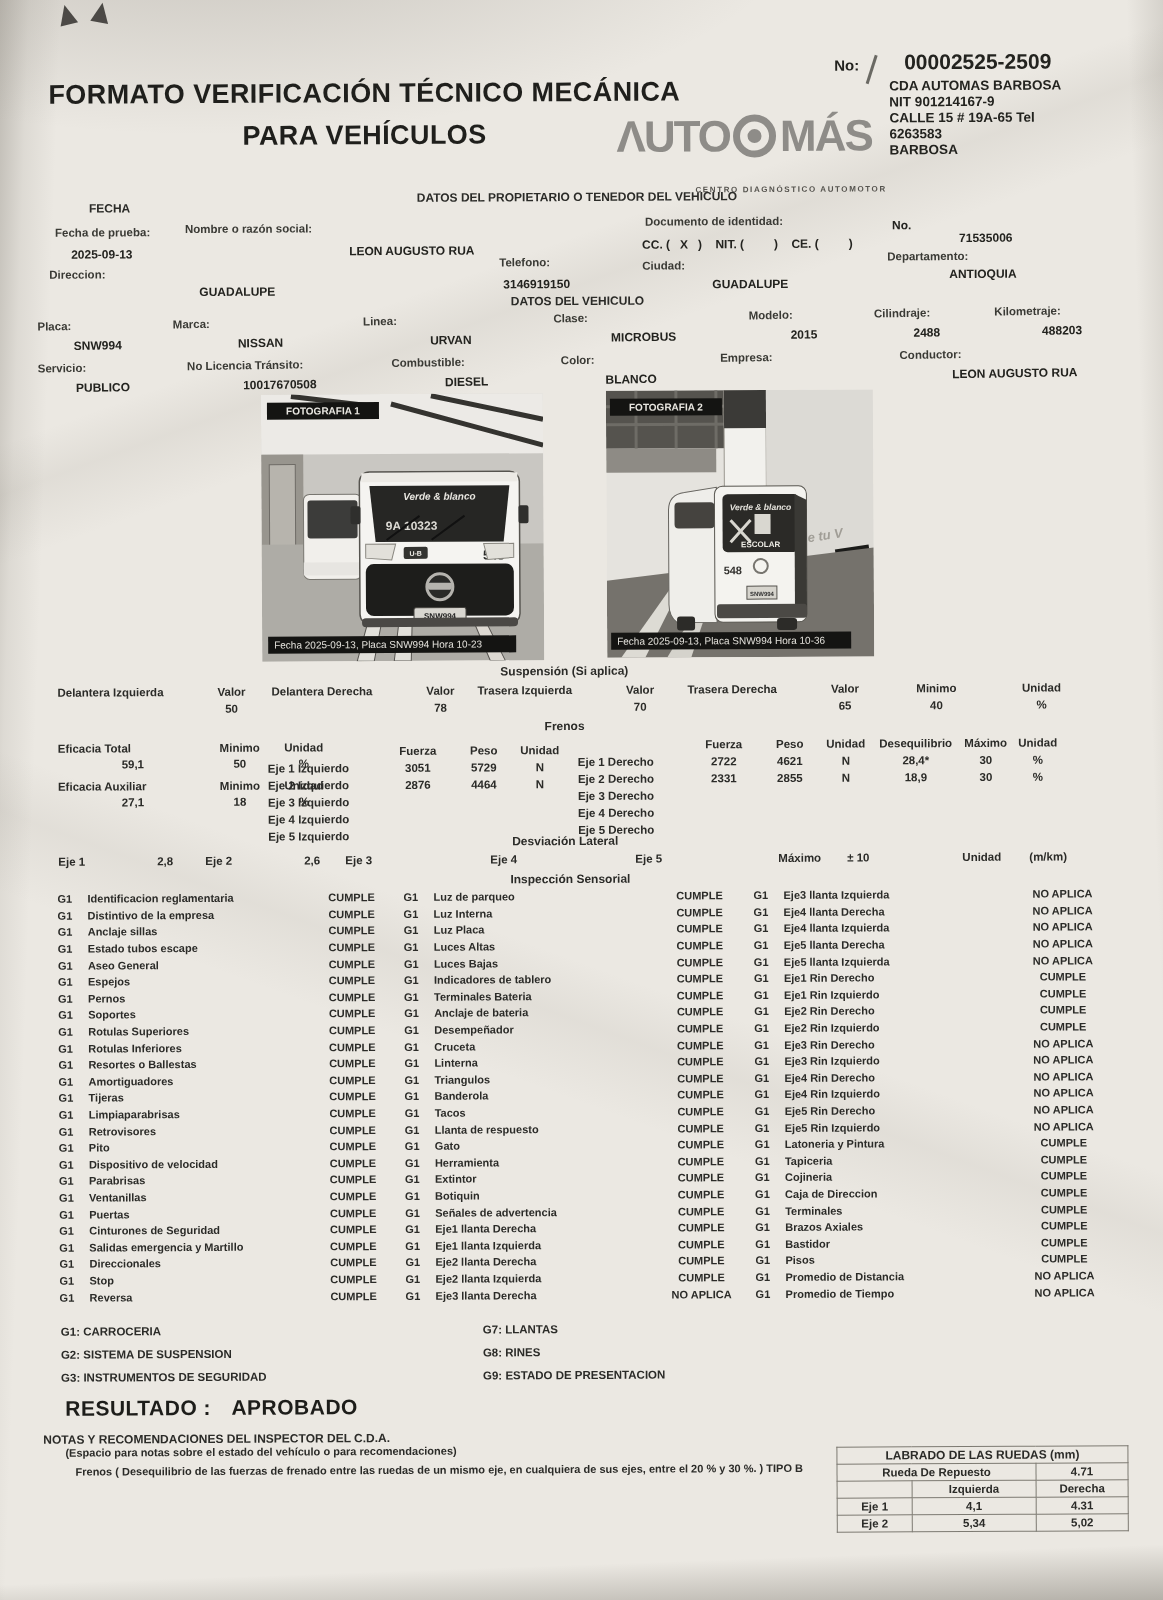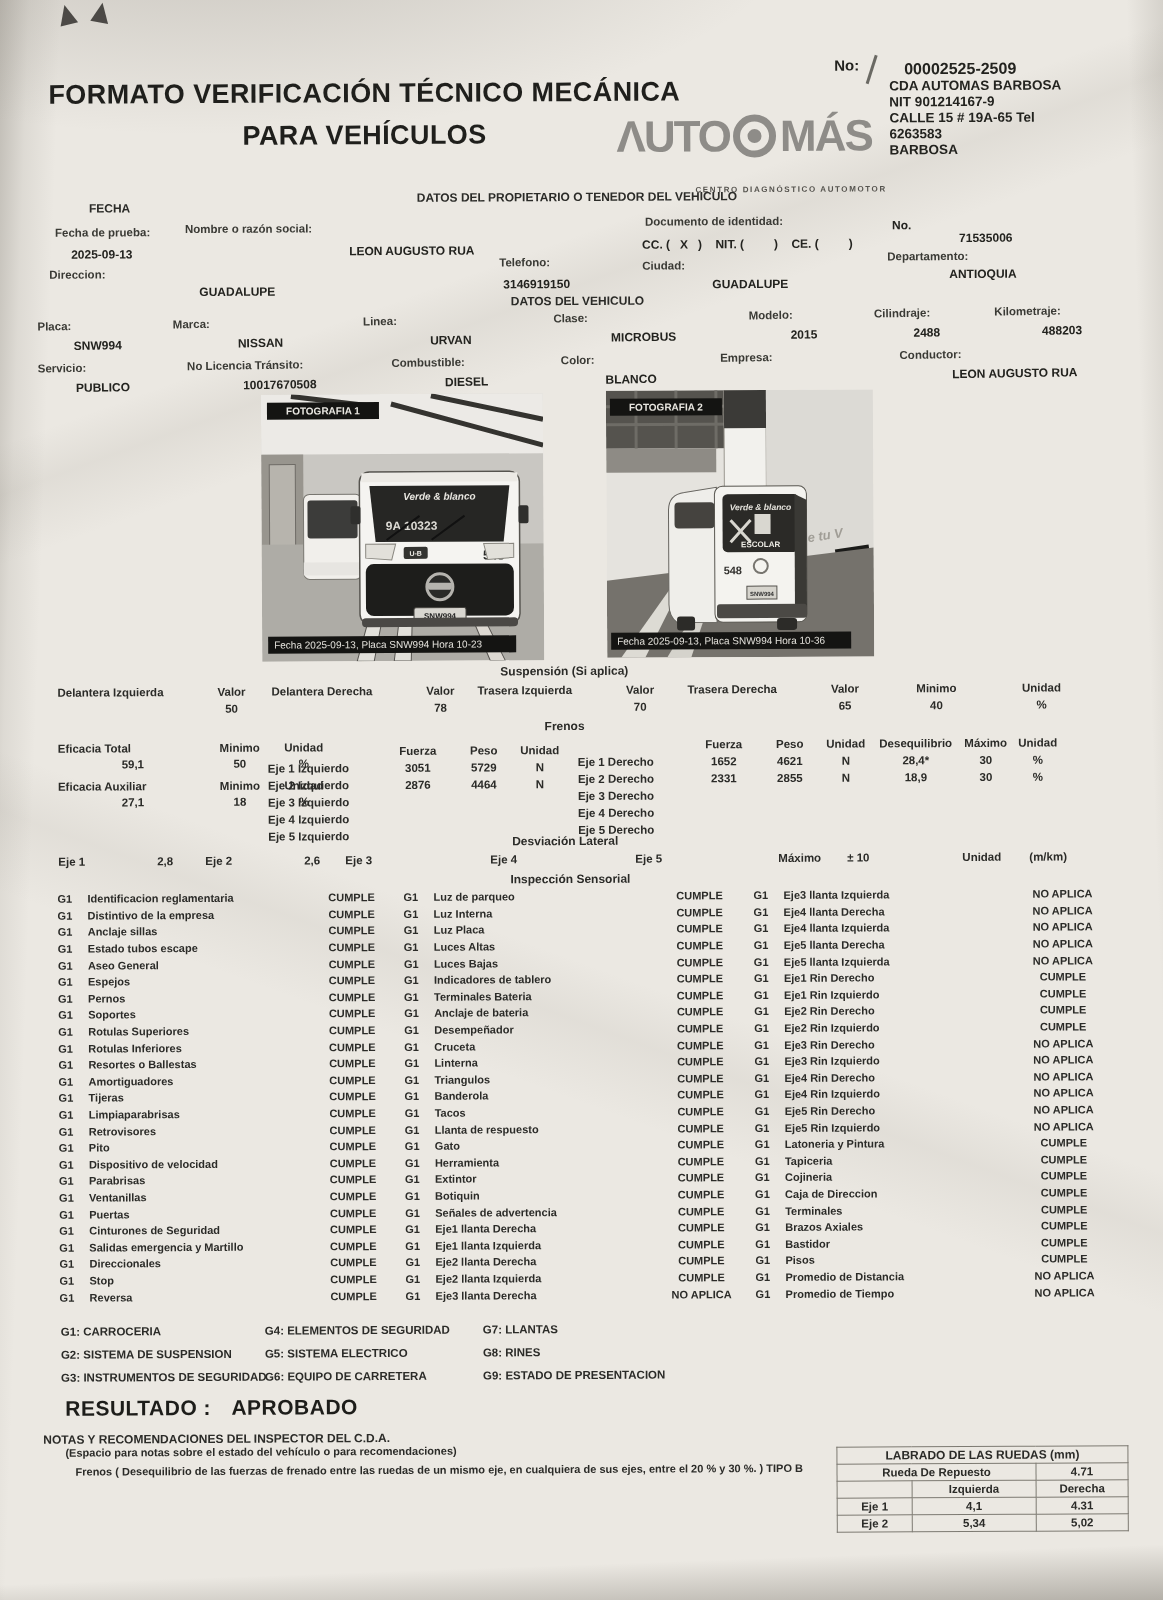--- a/index.html
+++ b/index.html
@@ -106,21 +106,21 @@
   <div class="abs mark" style="left:62px;top:2px;transform:rotate(-14deg)"></div>
   <div class="abs mark" style="left:96px;top:0;transform:rotate(10deg)"></div>
   <div class="abs tick" style="left:874px;top:56px"></div>
 
   <div class="abs doc-title ctr" style="left:48px;top:72px;width:640px">
     <div>FORMATO VERIFICACIÓN TÉCNICO MECÁNICA</div>
     <div>PARA VEHÍCULOS</div>
   </div>
 
   <span class="abs val" style="left:838px;top:58px;font-size:15px">No:</span>
-  <span class="abs val" style="left:908px;top:62px;font-size:16px">00002525-2509</span>
+  <span class="abs val" style="left:908px;top:52px;font-size:21px">00002525-2509</span>
 
   <div class="abs company" style="left:893px;top:80px;width:262px">
     <div>CDA AUTOMAS BARBOSA</div>
     <div>NIT 901214167-9</div>
     <div>CALLE 15 # 19A-65 Tel</div>
     <div>6263583</div>
     <div>BARBOSA</div>
   </div>
 
   <div class="abs logo" style="left:620px;top:112px">
@@ -434,21 +434,21 @@
       <span class="ax-c">Fuerza</span>
       <span class="ax-c">Peso</span>
       <span class="ax-c">Unidad</span>
       <span class="ax-c">Desequilibrio</span>
       <span class="ax-c">Máximo</span>
       <span class="ax-c">Unidad</span>
     </div>
 
       <div class="ax-row">
         <span>Eje 1 Derecho</span>
-        <span class="ax-c">1652</span>
+        <span class="ax-c">2722</span>
         <span class="ax-c">4621</span>
         <span class="ax-c">N</span>
         <span class="ax-c">28,4*</span>
         <span class="ax-c">30</span>
         <span class="ax-c">%</span>
       </div>
 
       <div class="ax-row">
         <span>Eje 2 Derecho</span>
         <span class="ax-c">2331</span>
@@ -988,26 +988,20 @@
         <span class="ilabel">Promedio de Tiempo</span>
         <span class="ival">NO APLICA</span>
       </div>
     </div>
 
   <div class="legend-col" id="legend-1">
 
   <div>G1: CARROCERIA</div>
         <div>G2: SISTEMA DE SUSPENSION</div>
         <div>G3: INSTRUMENTOS DE SEGURIDAD</div>
-      </div>
-  <div class="legend-col" id="legend-2">
-
-  <div>G4: ELEMENTOS DE SEGURIDAD</div>
-        <div>G5: SISTEMA ELECTRICO</div>
-        <div>G6: EQUIPO DE CARRETERA</div>
       </div>
   <div class="legend-col" id="legend-3">
 
   <div>G7: LLANTAS</div>
         <div>G8: RINES</div>
         <div>G9: ESTADO DE PRESENTACION</div>
       </div>
 
   <div class="abs result" style="left:62px;top:1394px">
     <span>RESULTADO :</span>

